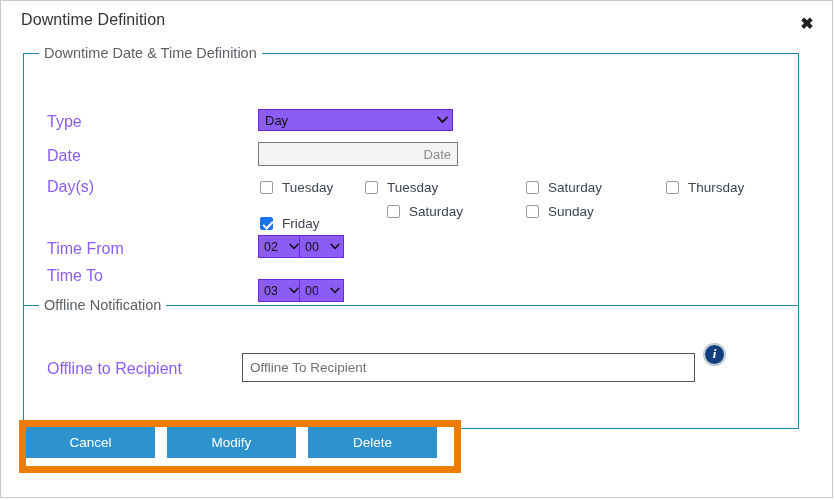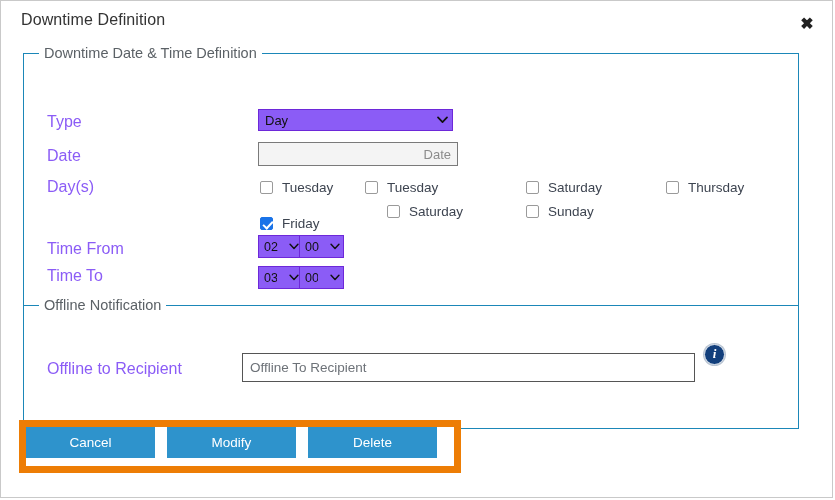--- a/index.html
+++ b/index.html
@@ -141,21 +141,21 @@
     text-align: right;
     padding: 0 6px;
   }
   #date-input::placeholder { color: #8b8b8b; opacity: 1; }
 
   .time-select {
     top: 234px;
     height: 23px;
     width: 45px;
   }
-  .time-select.r2 { top: 265px; gap: 8px; }
+  .time-select.r2 { top: 278px; gap: 8px; }
   .ts-h1 { left: 257px; }
   .ts-m1 { left: 298px; }
   .ts-h2 { left: 257px; }
   .ts-m2 { left: 298px; }
   .time-select .val { padding-left: 5px; font-size: 12.5px; }
   .time-select .chev { width: 17px; }
 
   
   .cb-item {
     position: absolute;

